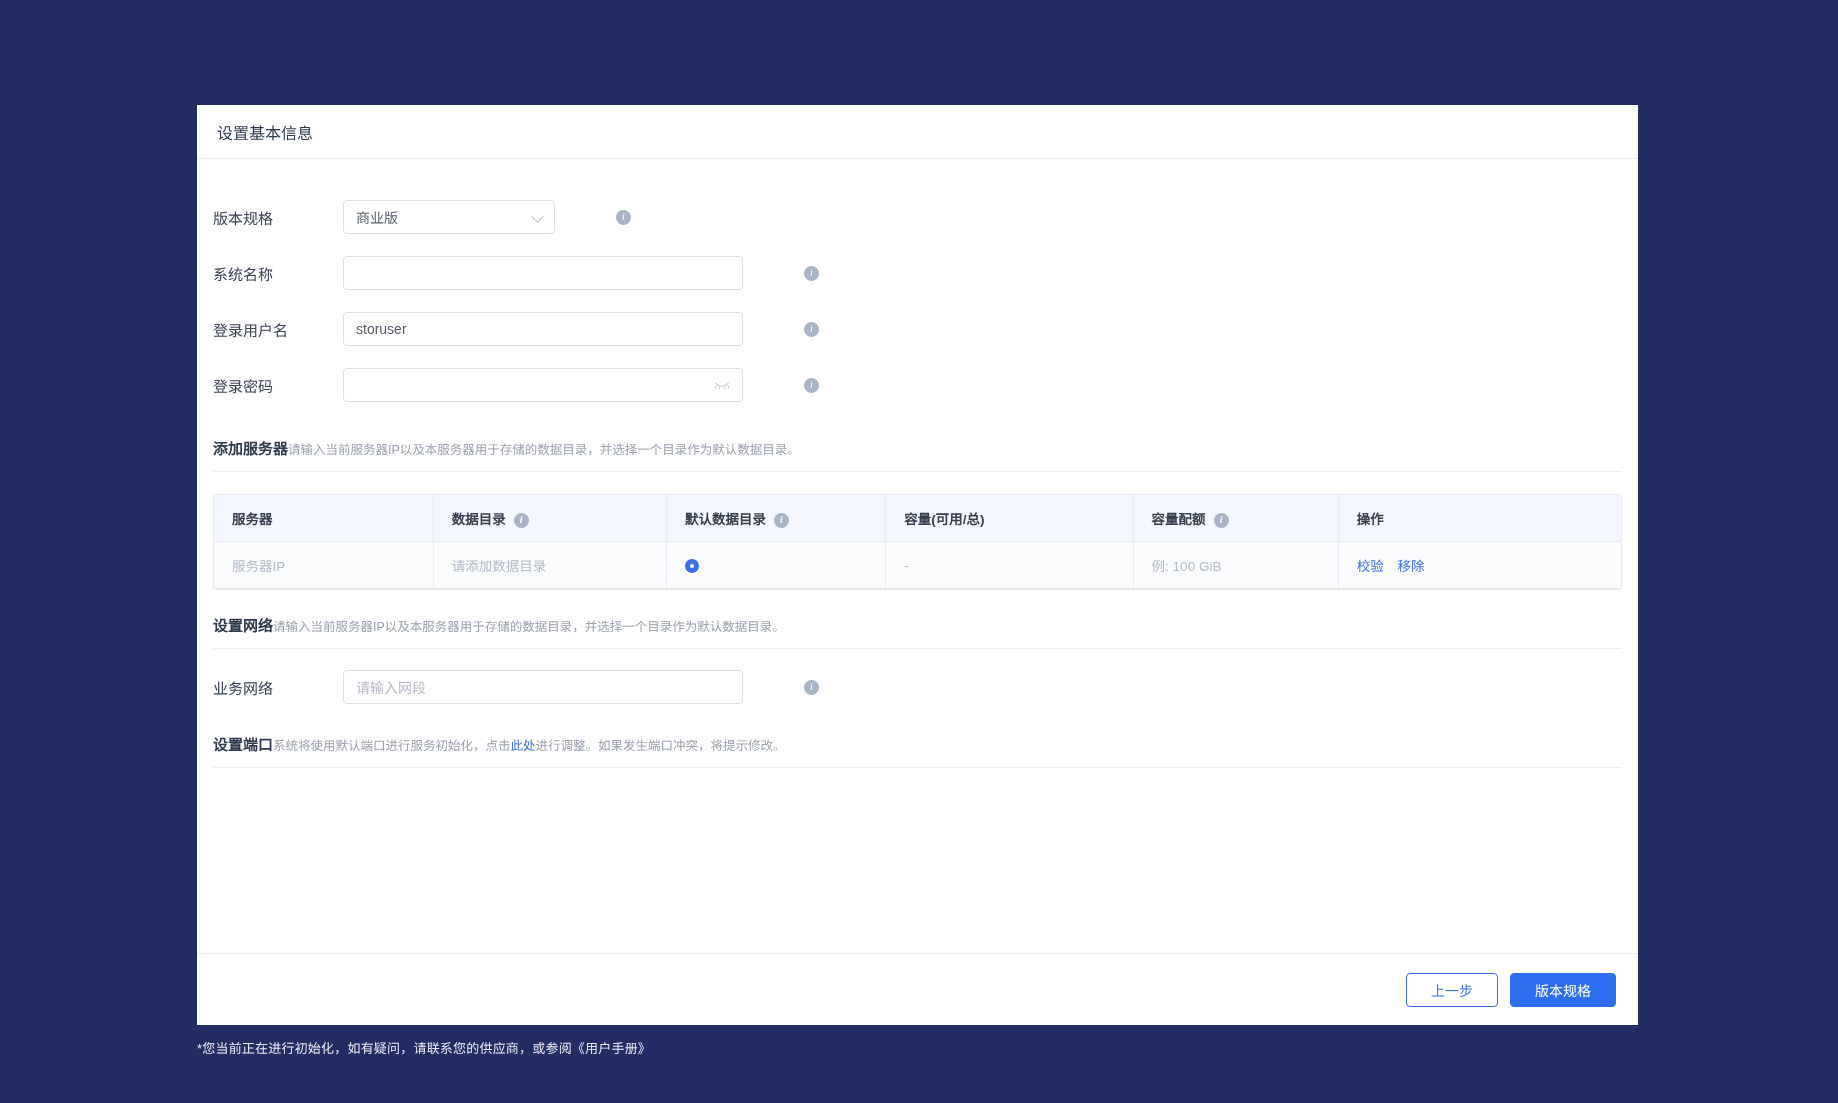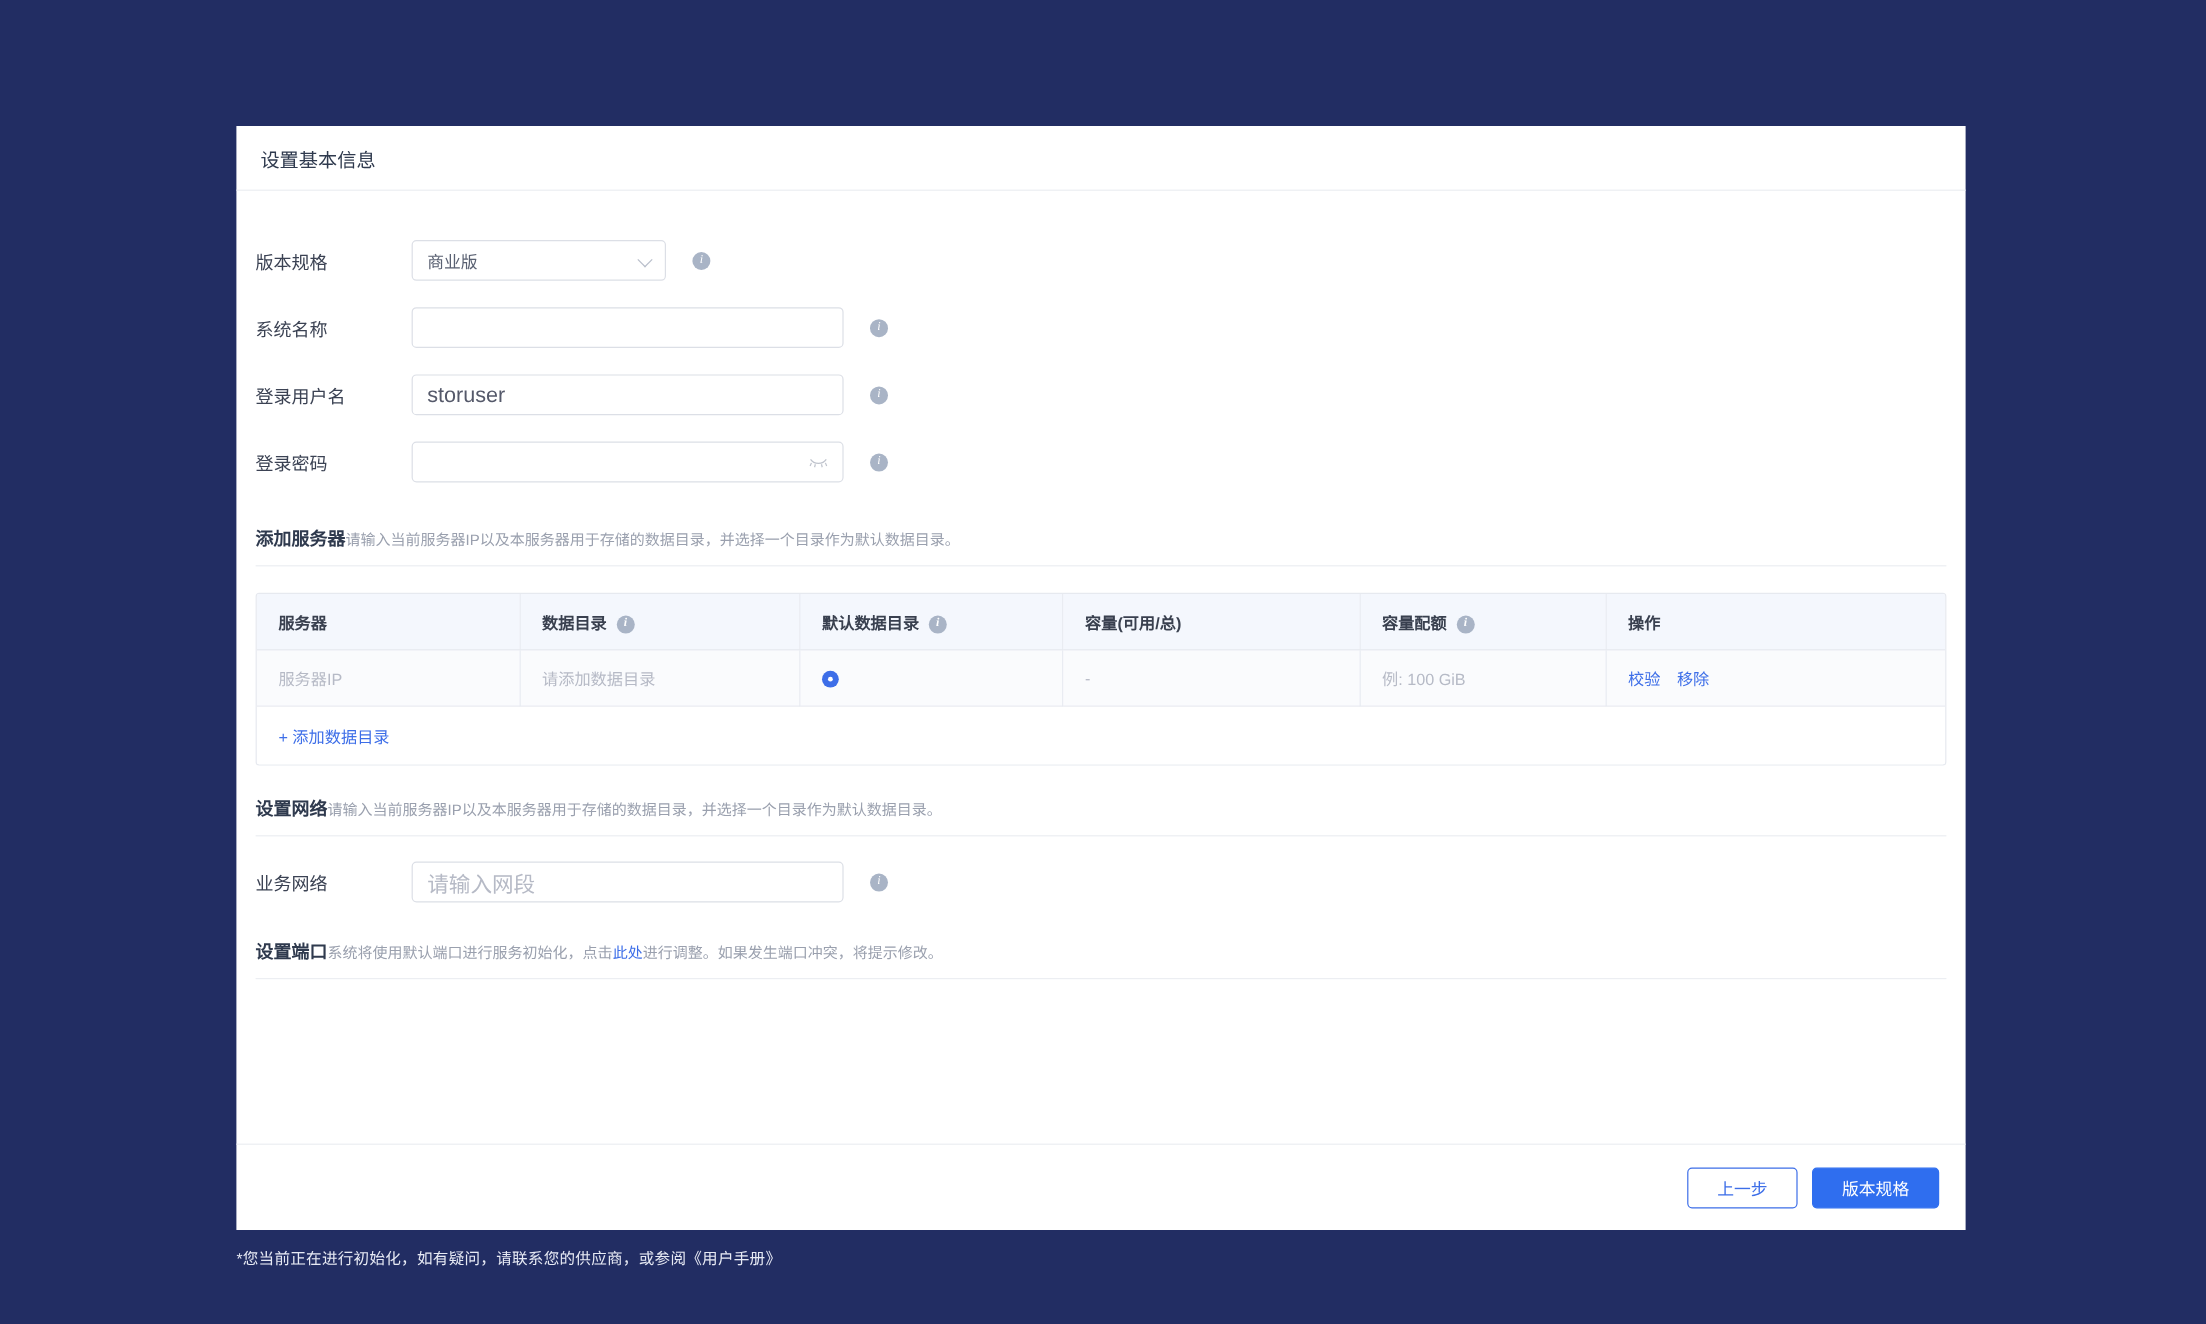--- a/index.html
+++ b/index.html
@@ -56,21 +56,21 @@
   
   .form-rows { padding-top: 30px; }
   .frow {
     display: flex; align-items: center;
     height: 56px;
   }
   .flabel {
     width: 130px; flex: 0 0 130px;
     font-size: 15px; color: #3b4253;
   }
-  .fctrl { position: relative; display: flex; align-items: center; }
+  .fctrl { position: relative; display: flex; align-items: center; gap: 39px; }
 
   .sel {
     width: 212px; height: 34px;
     border: 1px solid #dcdfe6; border-radius: 4px;
     background: #fff;
     display: flex; align-items: center; justify-content: space-between;
     padding: 0 10px 0 12px;
     font-size: 14px; color: #5a6172;
     cursor: pointer;
   }
@@ -79,26 +79,26 @@
   }
   .chev::before {
     content: ""; position: absolute; left: 1px; top: 1px;
     width: 8px; height: 8px;
     border-right: 1.4px solid #b9bfcb;
     border-bottom: 1.4px solid #b9bfcb;
     transform: rotate(45deg);
   }
 
   .inp {
-    width: 360px; height: 34px;
+    width: 400px; height: 34px;
     border: 1px solid #dcdfe6; border-radius: 4px;
     background: #fff;
     display: flex; align-items: center;
     padding: 0 12px;
-    font-size: 18px;
+    font-size: 14px;
     cursor: text;
   }
   .inp .val { color: #55596a; }
   .inp .ph  { color: #b6bac6; }
   .inp.pw { justify-content: space-between; }
 
   .eye { width: 16px; height: 12px; flex: 0 0 16px; opacity: .55; }
 
   .info {
     width: 15px; height: 15px; border-radius: 50%;
@@ -284,21 +284,20 @@
               <td class="radio-cell"><span class="radio"></span></td>
               <td class="cap"><span>-</span></td>
               <td><span>例: 100 GiB</span></td>
               <td>
                 <span class="op-link">校验</span>
                 <span class="op-link">移除</span>
               </td>
             </tr>
           </tbody>
         </table>
-        <div class="add-row">+ 添加数据目录</div>
       </div>
 
       <div class="sect">
         <span class="sect-title">设置网络</span>
         <span class="sect-desc">请输入当前服务器IP以及本服务器用于存储的数据目录，并选择一个目录作为默认数据目录。</span>
       </div>
       <div class="rule"></div>
 
       <div class="frow" style="height:56px;margin-top:10px">
         <span class="flabel">业务网络</span>

